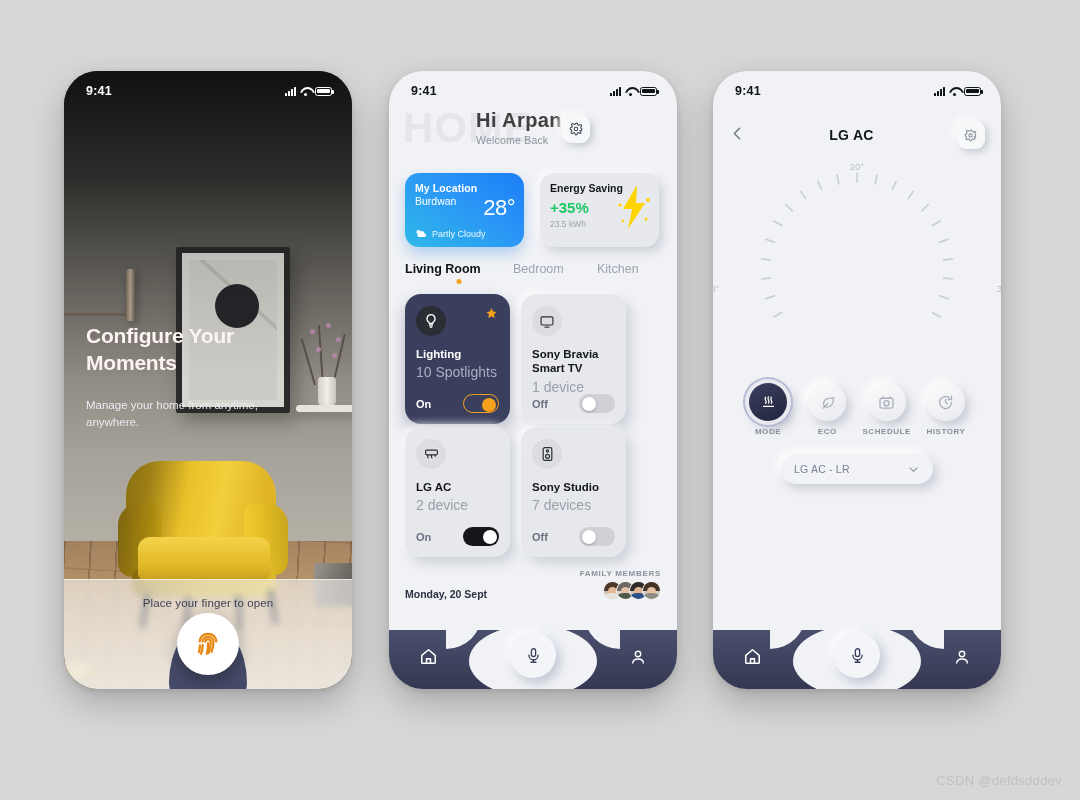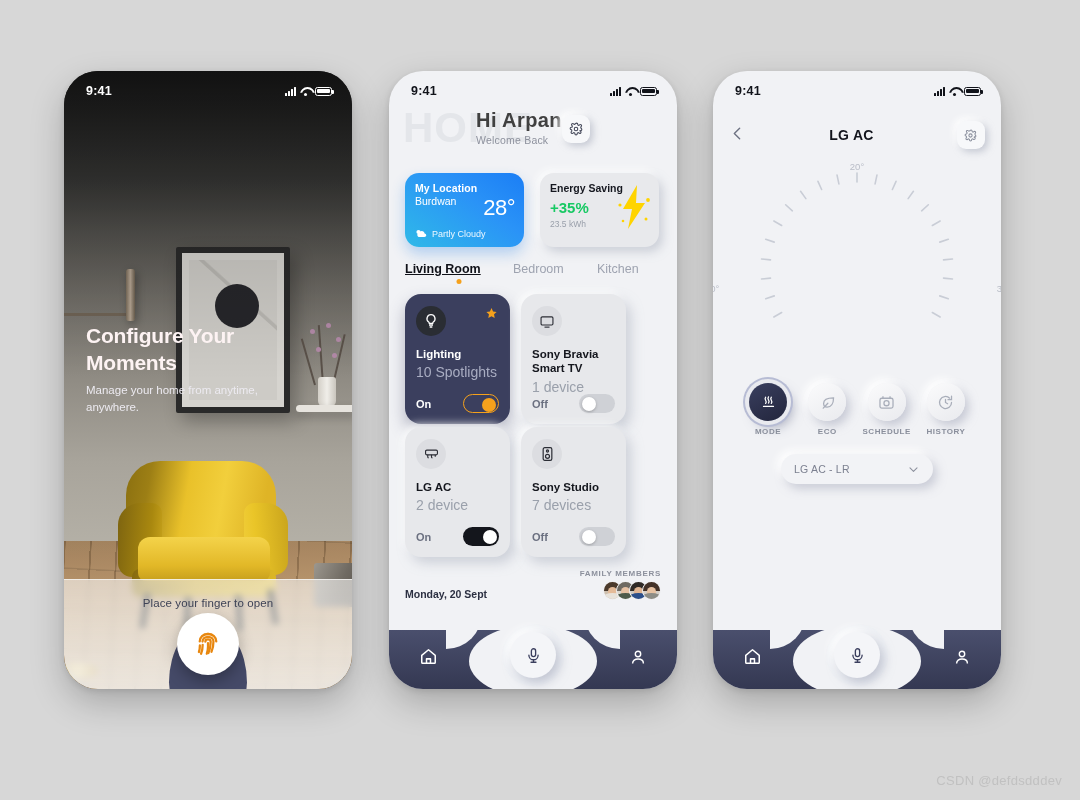--- a/index.html
+++ b/index.html
@@ -145,21 +145,21 @@
   .p1-plant b:nth-of-type(5){ left:30px; top:30px }
   .p1-stool{ position:absolute; right:-8px; top:492px; width:46px; height:44px;
     background: linear-gradient(115deg,#9c978e,#6f6a62 55%,#55504a); border-radius:3px; }
   .p1-gold{ position:absolute; left:-6px; top:592px; width:40px; height:16px;
     background: linear-gradient(100deg,#caa64f,#f0d894 50%,#b9923f); border-radius:50%; }
   .p1-vignette{ position:absolute; inset:0;
     background: linear-gradient(180deg, rgba(0,0,0,.42) 0%, rgba(0,0,0,.12) 26%, rgba(0,0,0,0) 50%); }
 
   .p1-copy{ position:absolute; left:22px; top:252px; right:40px; z-index:12; }
   .p1-title{ font-size:21px; font-weight:bold; color:#fdf3f3; line-height:1.28; letter-spacing:-.2px; }
-  .p1-sub{ margin-top:5px; font-size:11.5px; color:#eceaf0; line-height:1.5; }
+  .p1-sub{ margin-top:20px; font-size:11.5px; color:#eceaf0; line-height:1.5; }
 
   .p1-pad{
     position:absolute; left:0; right:0; bottom:0; height:110px; z-index:14;
     background: linear-gradient(180deg, rgba(247,246,244,.62), rgba(243,242,240,.80));
     backdrop-filter: blur(3px);
     border-top:1px solid rgba(255,255,255,.45);
   }
   .p1-padtext{ position:absolute; left:0; right:0; top:17px; text-align:center;
     font-size:11.5px; color:#3e4356; letter-spacing:.1px; }
   .p1-teardrop{
@@ -206,21 +206,21 @@
     background:#e8e9ec; position:relative; overflow:hidden;
     box-shadow: 4px 5px 10px rgba(170,175,190,.5), -3px -3px 8px rgba(255,255,255,.9);
   }
   .ecard .t{ font-size:10.5px; font-weight:bold; color:#15171f; }
   .ecard .p{ font-size:15px; font-weight:bold; color:#18c964; margin-top:5px; }
   .ecard .k{ font-size:8.5px; color:#9aa0ab; margin-top:3px; }
   .bolt{ position:absolute; right:6px; top:10px; }
 
   .rooms{ display:flex; gap:0; margin-top:15px; position:relative; }
   .room{ font-size:12.5px; color:#9ea3b0; position:relative; }
-  .room.active{ color:#0f1118; font-weight:bold;text-decoration:underline; }
+  .room.active{ color:#0f1118; font-weight:bold; }
   .room.active::after{
     content:""; position:absolute; left:50%; transform:translateX(-50%);
     bottom:-8px; width:5px; height:5px; border-radius:50%; background:#f5a11c;
   }
   .room:nth-child(1){ width:108px }
   .room:nth-child(2){ width:84px }
 
   .grid{ margin-top:18px; display:grid; grid-template-columns:105px 105px; gap:3px 11px; }
   .dev{
     border-radius:16px; padding:12px 11px; position:relative;

